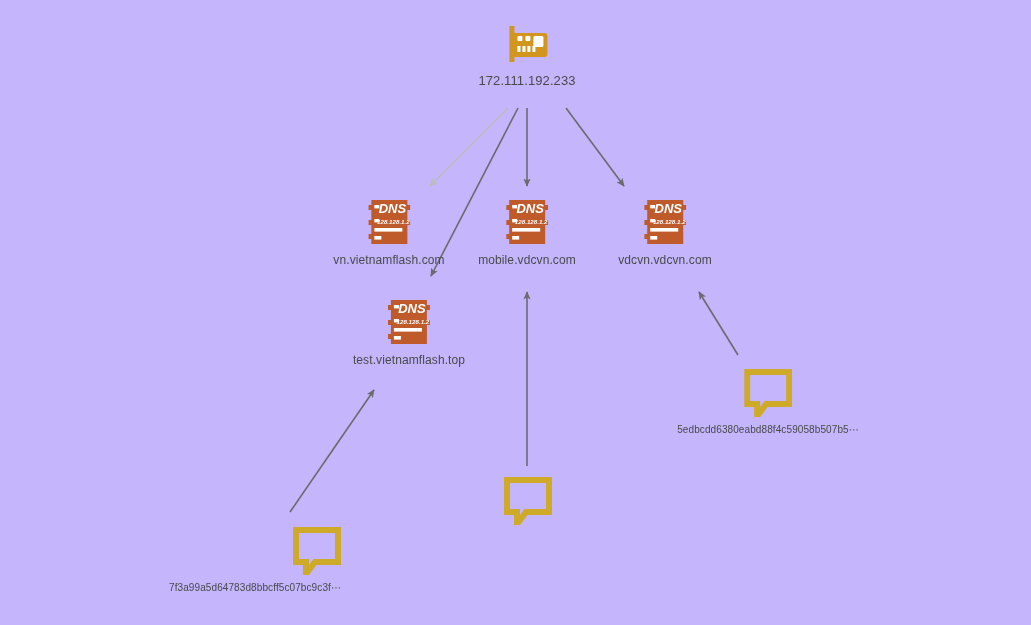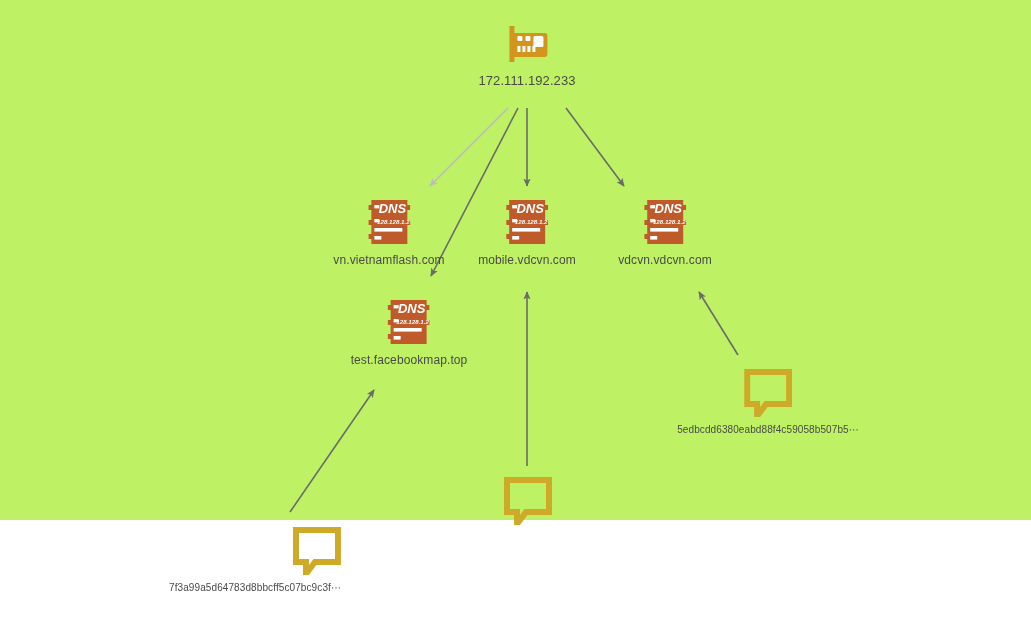--- a/index.html
+++ b/index.html
@@ -9,22 +9,22 @@
   }
   body {
     width: 1031px;
     height: 625px;
     font-family: "Liberation Sans", sans-serif;
     overflow: hidden;
   }
   #graph-canvas {
     position: relative;
     width: 1031px;
-    height: 520px;
-    background: #bef264;
+    height: 625px;
+    background: #c4b5fd;
   }
   #edge-layer {
     position: absolute;
     left: 0;
     top: 0;
     width: 1031px;
     height: 625px;
   }
   .node {
     position: absolute;
@@ -171,21 +171,21 @@
         <rect x="34" y="7" width="8" height="5" fill="#bf5a2a"></rect>
         <rect x="34" y="22" width="8" height="5" fill="#bf5a2a"></rect>
         <rect x="6" y="7" width="5" height="3.4" fill="#ffffff"></rect>
         <text x="24" y="15" font-family="Liberation Sans, sans-serif" font-size="13" font-weight="bold" fill="#ffffff" text-anchor="middle">DNS</text>
         <rect x="6" y="21" width="5" height="3.4" fill="#ffffff"></rect>
         <text x="25" y="25.6" font-family="Liberation Sans, sans-serif" font-size="6.2" font-weight="bold" fill="#ffffff" text-anchor="middle">128.128.1.2</text>
         <rect x="6" y="30" width="28" height="3.6" fill="#ffffff"></rect>
         <rect x="6" y="38" width="7" height="3.6" fill="#ffffff"></rect>
       </svg>
     </span>
-    <span class="node-label">test.facebookmap.top</span>
+    <span class="node-label">test.vietnamflash.top</span>
   </div>
 
   <div class="node" style="left:255px; top:527px;align-items:flex-end;">
     <span class="node-icon">
       <svg width="48" height="48" viewBox="0 0 48 48" xmlns="http://www.w3.org/2000/svg">
         <path d="M3 3 H45 V35 H22 L13 47 L13 35 H3 Z" fill="none" stroke="#cfa928" stroke-width="6" stroke-linejoin="miter"></path>
       </svg>
     </span>
     <span class="node-label hash">7f3a99a5d64783d8bbcff5c07bc9c3f⋯</span>
   </div>

